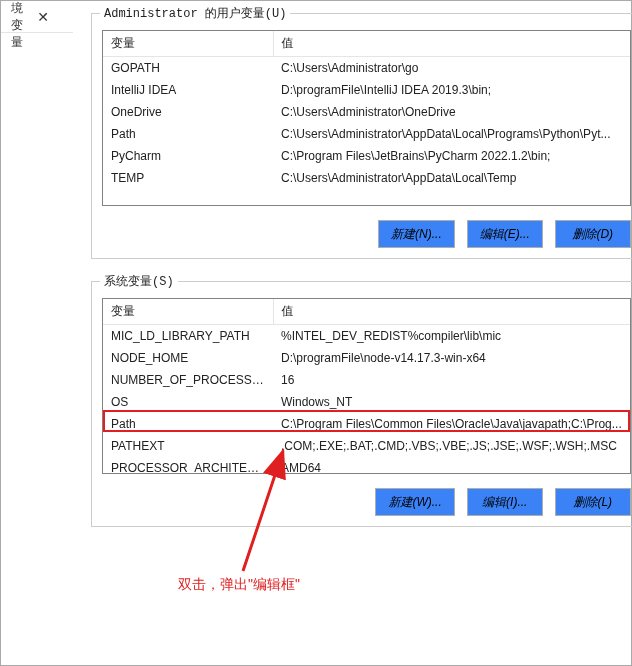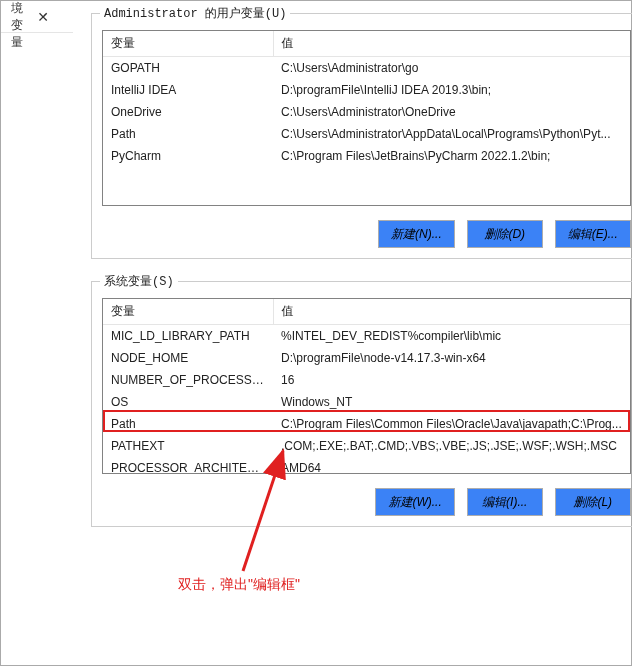--- a/index.html
+++ b/index.html
@@ -161,27 +161,31 @@
                 <td class="col-val">C:\Users\Administrator\OneDrive</td>
               </tr>
               <tr>
                 <td class="col-name">Path</td>
                 <td class="col-val">C:\Users\Administrator\AppData\Local\Programs\Python\Pyt...</td>
               </tr>
               <tr>
                 <td class="col-name">PyCharm</td>
                 <td class="col-val">C:\Program Files\JetBrains\PyCharm 2022.1.2\bin;</td>
               </tr>
+              <tr>
+                <td class="col-name">TEMP</td>
+                <td class="col-val">C:\Users\Administrator\AppData\Local\Temp</td>
+              </tr>
             </tbody>
         </table>
       </div>
       <div class="btn-row">
         <button>新建(N)...</button>
+        <button>编辑(E)...</button>
         <button>删除(D)</button>
-        <button>编辑(E)...</button>
       </div>
     </div>
 
     <div class="group" style="position:relative;">
       <span class="group-label">系统变量(S)</span>
       <div class="table-wrap sys" style="position:relative;">
         <table>
           <thead>
             <tr>
               <th class="col-name">变量</th>

